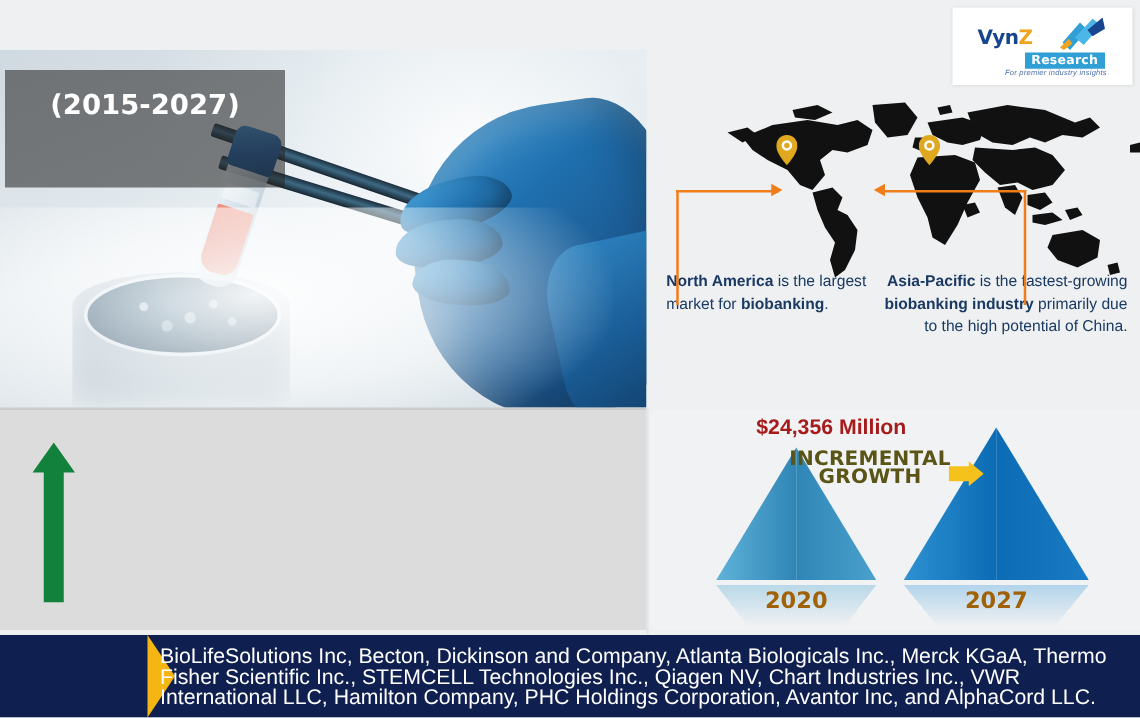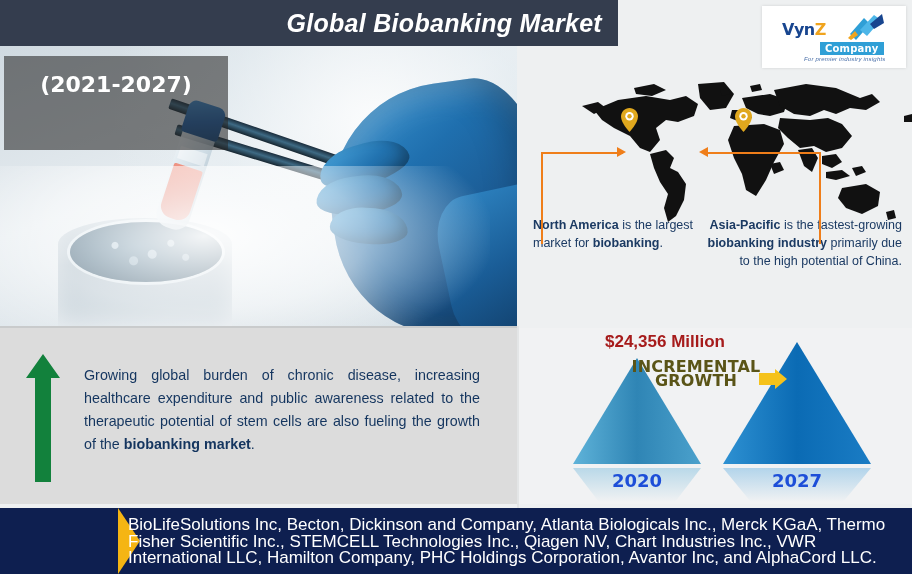--- a/index.html
+++ b/index.html
@@ -304,21 +304,21 @@
   }
   .tri-wrap { position: absolute; }
   .tri-2020 { left: 48px; top: 24px; width: 140px; height: 150px; }
   .tri-2027 { left: 198px; top: 10px; width: 160px; height: 164px; }
   .tri-label {
     position: absolute;
     width: 100%;
     text-align: center;
     font-size: 18px;
     font-weight: bold;
-    color: #1d4ed8;
+    color: #a16207;
     font-family: "DejaVu Sans", sans-serif;
   }
   .tri-2020 .tri-label { top: 118px; }
   .tri-2027 .tri-label { top: 132px; }
 
   .incr-label {
     position: absolute; left: 112px; top: 32px;
     width: 130px;
     text-align: center;
     color: #5a5417;
@@ -408,36 +408,33 @@
     width: 517px; height: 2px;
     background: #c9cbcc;
     z-index: 3;
   }
 </style>
 </head>
 <body>
 
 <div id="root">
 
-  <div class="header-bar">
-    <div class="header-title">Global Biobanking Market</div>
-  </div>
 
   <div class="logo-card">
     <div class="logo-inner">
       <div class="logo-vynz">
         <span>Vyn</span><span class="logo-z">Z</span>
       </div>
       <svg class="logo-swoosh" viewBox="0 0 36 26">
         <polygon points="2,20 16,4 22,10 8,26" fill="#2f9fd6"></polygon>
         <polygon points="12,16 26,1 33,6 19,22" fill="#4db6e8"></polygon>
         <polygon points="22,10 34,0 36,9 26,15" fill="#18458f"></polygon>
         <polygon points="0,24 7,17 10,21 3,26" fill="#f0a41e"></polygon>
       </svg>
-      <div class="logo-research">Company</div>
+      <div class="logo-research">Research</div>
       <div class="logo-tag">For premier industry insights</div>
     </div>
   </div>
 
   <div class="photo">
     <div class="photo-bg"></div>
     <div class="dewar"></div>
     <div class="dewar-mouth"></div>
     <div class="dewar-ice"></div>
     <div class="tweezer tweezer-a"></div>
@@ -450,21 +447,21 @@
     </div>
     <div class="glove"></div>
     <div class="finger finger-1"></div>
     <div class="finger finger-2"></div>
     <div class="finger finger-3"></div>
     <div class="glove-cuff"></div>
     <div class="photo-haze"></div>
   </div>
 
   <div class="cagr-box">
-    <div class="cagr-line2">(2021-2027)</div>
+    <div class="cagr-line2">(2015-2027)</div>
   </div>
 
   <div class="map-panel">
 
     <svg class="map-svg" viewBox="0 0 340 150">
       <g fill="#111111">
 
         <path d="M20 34 L44 24 L72 20 L96 24 L112 20 L124 28 L120 40 L104 46 L92 44 L82 52 L86 64 L76 76 L66 72 L56 60 L40 52 L28 44 Z"></path>
         <path d="M8 30 L24 26 L32 32 L20 38 Z"></path>
         <path d="M60 12 L80 8 L92 14 L78 20 L62 18 Z"></path>
@@ -574,23 +571,20 @@
     <div class="incr-label">INCREMENTAL GROWTH</div>
     <svg class="incr-arrow" viewBox="0 0 28 20">
       <polygon points="0,4 16,4 16,0 28,10 16,20 16,16 0,16" fill="#f5c21b"></polygon>
     </svg>
   </div>
 
   <div class="driver-panel">
     <svg class="green-arrow" viewBox="0 0 34 128">
       <polygon points="17,0 34,24 25,24 25,128 9,128 9,24 0,24" fill="#12813c"></polygon>
     </svg>
-    <div class="driver-text">
-      <span>Growing global burden of chronic disease, increasing healthcare expenditure and public awareness related to the therapeutic potential of stem cells are also fueling the growth of the </span><b>biobanking market</b><span>.</span>
-    </div>
   </div>
 
   <div class="sep-h"></div>
   <div class="sep-v"></div>
 
   <div class="players-band">
     <div class="players-tag-point"></div>
     <div class="players-text">BioLifeSolutions Inc, Becton, Dickinson and Company, Atlanta Biologicals Inc., Merck KGaA, Thermo Fisher Scientific Inc., STEMCELL Technologies Inc., Qiagen NV, Chart Industries Inc., VWR International LLC, Hamilton Company, PHC Holdings Corporation, Avantor Inc, and AlphaCord LLC.</div>
   </div>
 

